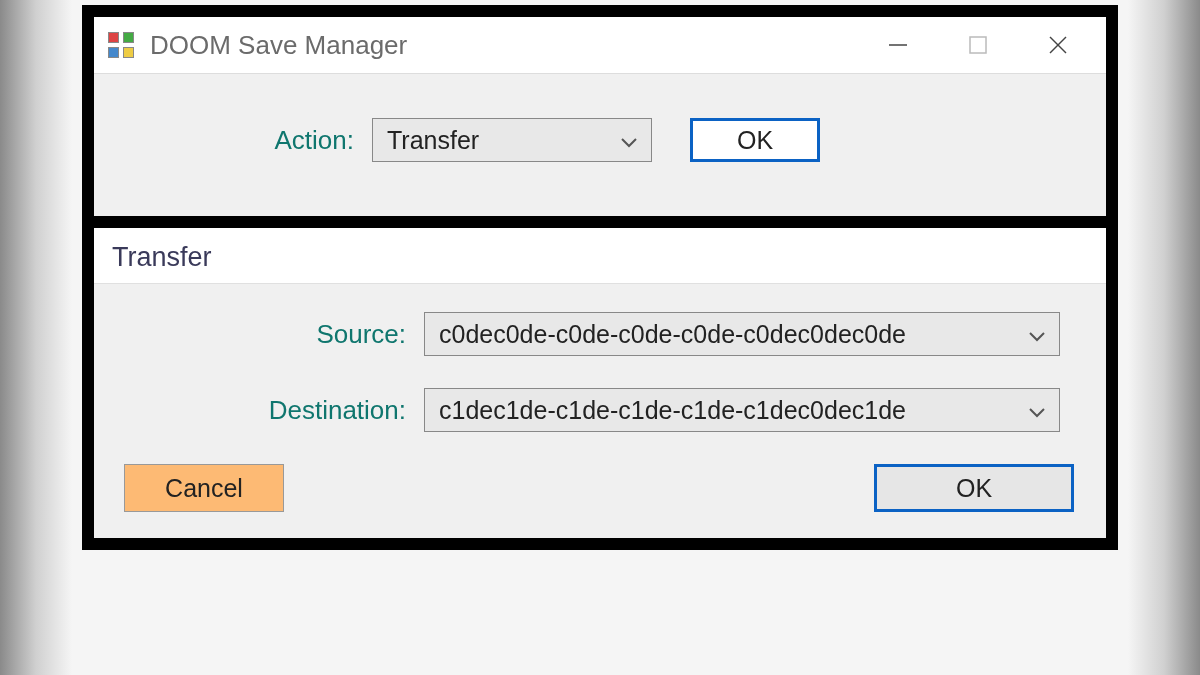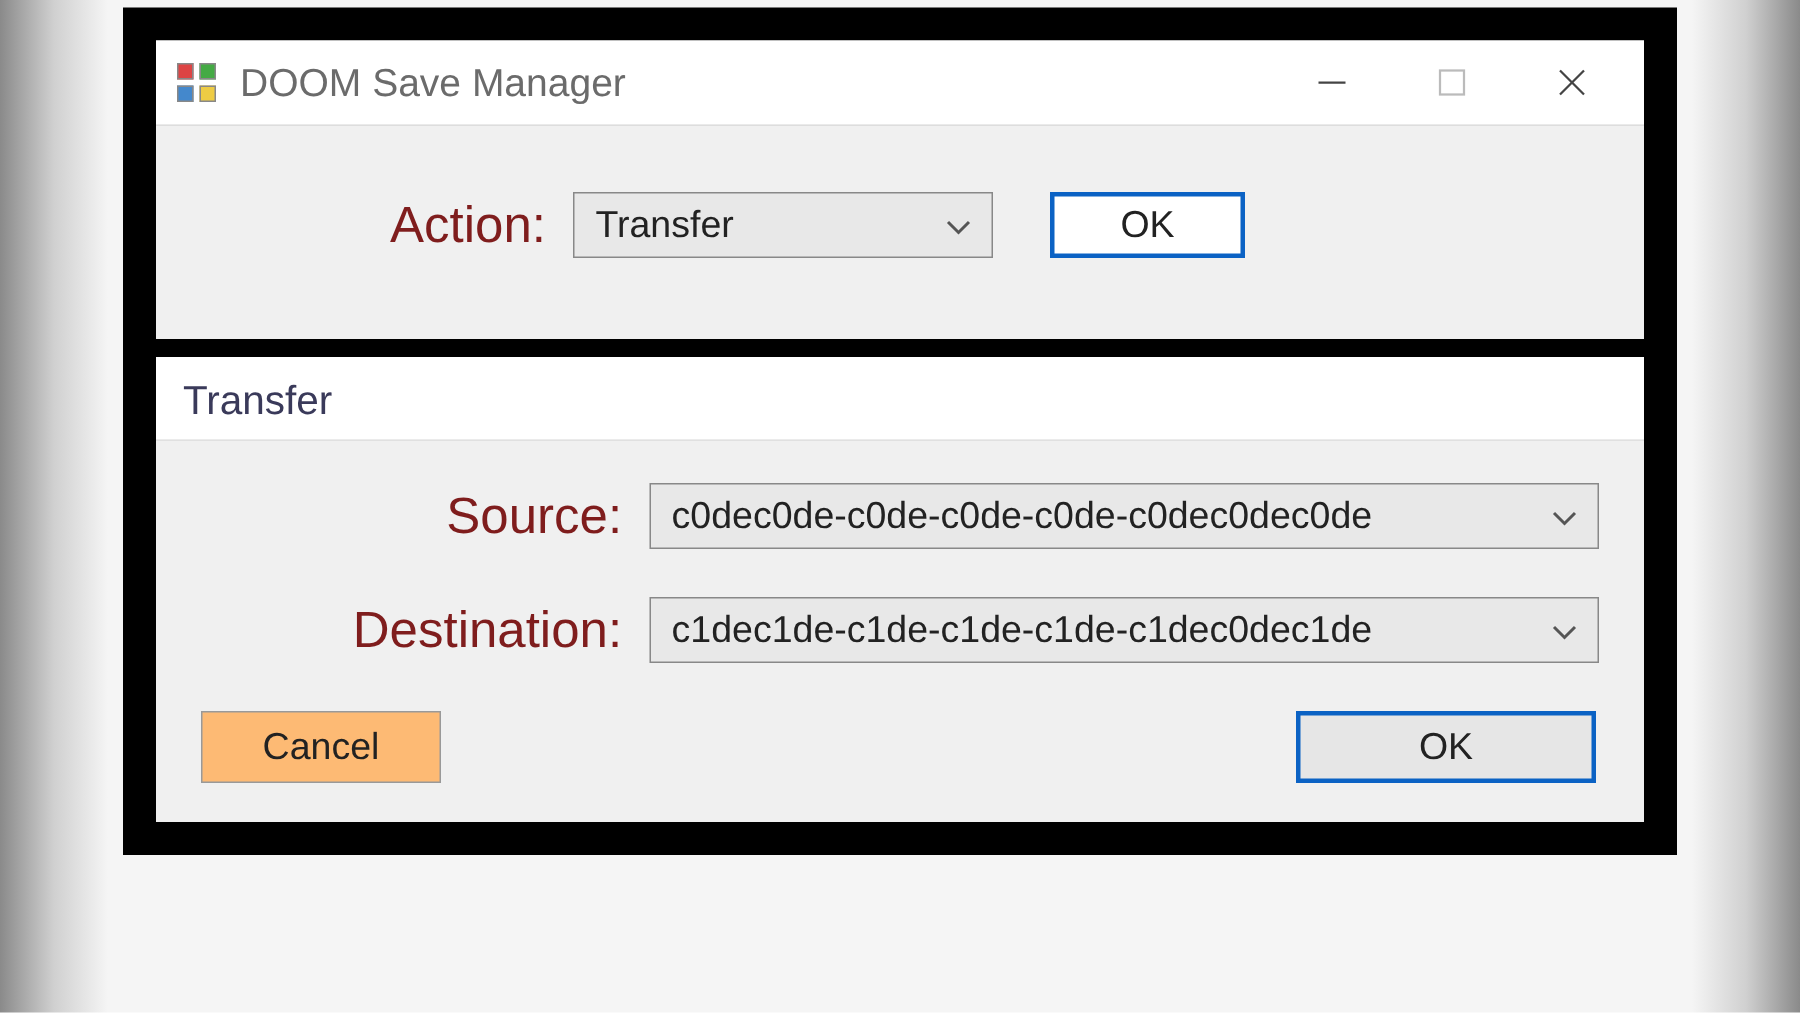--- a/index.html
+++ b/index.html
@@ -13,21 +13,21 @@
       font-family: 'Segoe UI', Tahoma, sans-serif;
       background: linear-gradient(to right, #8a8a8a 0%, #d0d0d0 3%, #f5f5f5 6%, #f5f5f5 94%, #d0d0d0 97%, #8a8a8a 100%);
       display: flex;
       align-items: flex-start;
       justify-content: center;
       padding-top: 5px;
     }
     .outer-frame {
       background: #000;
       width: 1036px;
-      padding: 22px;
+      padding: 12px;
     }
     .window {
       background: #fff;
       width: 100%;
     }
     .titlebar {
       display: flex;
       align-items: center;
       height: 56px;
       background: #fff;
@@ -78,22 +78,22 @@
     }
     .panel-top {
       background: #f0f0f0;
       border-top: 1px solid #ddd;
       padding: 44px 30px 54px 30px;
       display: flex;
       align-items: center;
       gap: 18px;
     }
     .field-label {
-      font-size: 34px;
-      color: #7f1d1d;
+      font-size: 26px;
+      color: #0f766e;
       text-align: right;
     }
     .panel-top .field-label {
       width: 230px;
     }
     .combo {
       display: flex;
       align-items: center;
       justify-content: space-between;
       background: #e8e8e8;

